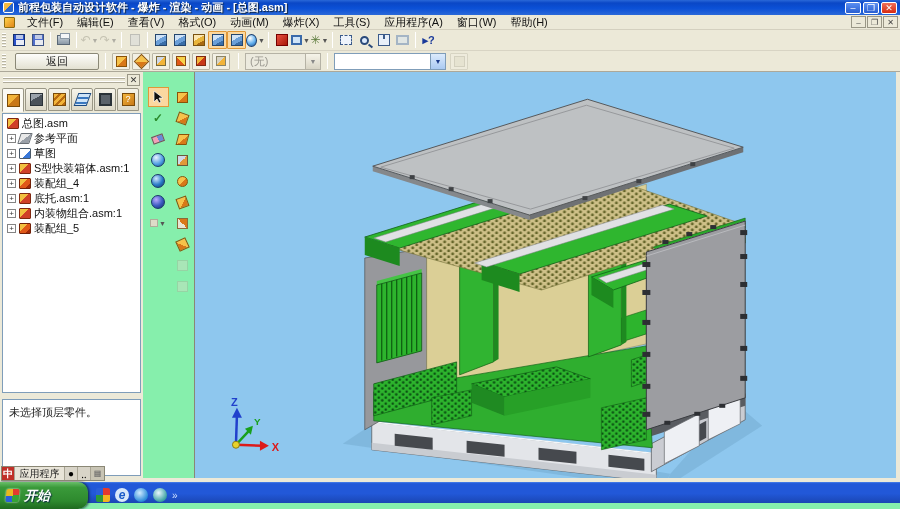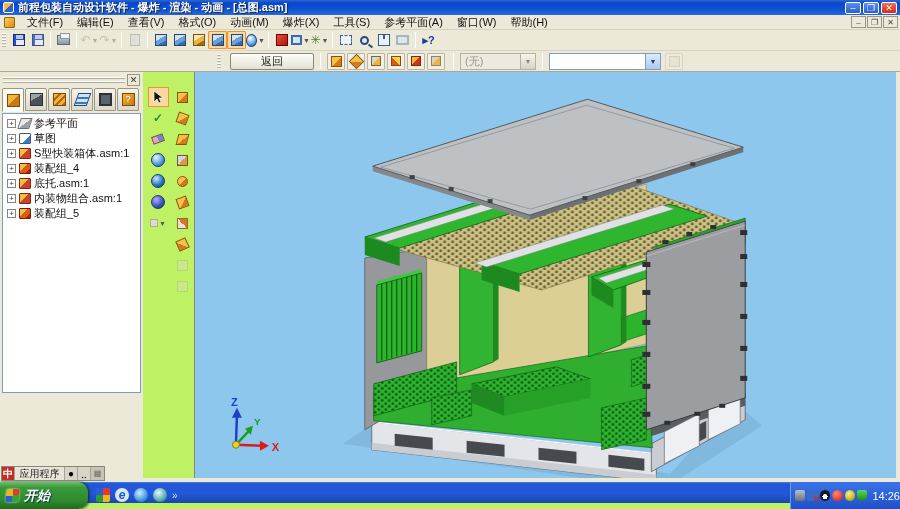--- a/index.html
+++ b/index.html
@@ -1,18 +1,18 @@
 <!DOCTYPE html>
 <html><head>
 <meta charset="utf-8">
 <style>
   * { margin:0; padding:0; box-sizing:border-box; }
   html,body { width:900px; height:509px; overflow:hidden; font-family:"Liberation Sans", sans-serif; }
   .abs { position:absolute; }
-  #stage { position:relative; width:900px; height:509px; background:#bef264; }
+  #stage { position:relative; width:900px; height:509px; background:#86efac; }
 
   
   #titlebar { left:0; top:0; width:900px; height:15px;
     background:linear-gradient(180deg,#2a68d8 0%,#0a47c6 20%,#0b50d6 55%,#2a68d8 100%);
     display:flex; align-items:center; padding:0 3px; color:#fff; }
   #titlebar .ttext { font-size:11px; font-weight:bold; text-shadow:1px 1px 1px #123; white-space:nowrap; overflow:hidden; flex:1; }
   .appicon { width:11px; height:11px; margin-right:4px;
     background:linear-gradient(135deg,#f4b942 0 45%,#2a66cc 45% 100%); border:1px solid #fff; border-radius:2px; }
   .wbtn { width:16px; height:12px; margin-left:2px; border:1px solid #fff; border-radius:2px;
     font-size:9px; line-height:10px; text-align:center; color:#fff;
@@ -25,21 +25,21 @@
   .mdiicon { width:11px; height:11px; margin:0 5px 0 2px; background:linear-gradient(135deg,#ffd24a,#e0861a);
     border:1px solid #8a6a10; border-radius:1px; }
   .menuitem { font-size:11px; color:#111; padding:1px 7px; white-space:nowrap; }
   #mdibtns { margin-left:auto; display:flex; }
   .mdib { width:15px; height:12px; margin-left:1px; border:1px solid #9a9786; background:#ece9d8;
     font-size:8px; line-height:11px; text-align:center; color:#444; }
 
   
   .tbrow { left:0; width:900px; background:#ece9d8; display:flex; align-items:center; }
   #toolbar1 { top:30px; height:21px; border-bottom:1px solid #d8d4c4; }
-  #toolbar2 { top:51px; height:21px; border-bottom:1px solid #aca899;justify-content:center; }
+  #toolbar2 { top:51px; height:21px; border-bottom:1px solid #aca899; }
   .grip { width:4px; height:15px; margin:0 3px 0 2px;
     background:repeating-linear-gradient(180deg,#fff 0 1px,#b8b4a2 1px 2px,transparent 2px 3px); }
   .tbtn { width:19px; height:18px; display:flex; align-items:center; justify-content:center; position:relative; }
   .tbtn.hl { background:#fbd8a0; border:1px solid #e09838; border-radius:1px; }
   .tsep { width:1px; height:16px; background:#b8b4a2; margin:0 3px; border-right:1px solid #fff; }
   .ddarrow { font-size:7px; color:#555; margin-left:1px; }
   .dim { opacity:.4; }
 
   
   .i-floppy { width:12px; height:12px; background:#2a50c8; border:1px solid #15306e; position:relative; }
@@ -180,21 +180,21 @@
 
   <div class="abs" id="menubar">
     <div class="mdiicon"></div>
     <span class="menuitem">文件(F)</span>
     <span class="menuitem">编辑(E)</span>
     <span class="menuitem">查看(V)</span>
     <span class="menuitem">格式(O)</span>
     <span class="menuitem">动画(M)</span>
     <span class="menuitem">爆炸(X)</span>
     <span class="menuitem">工具(S)</span>
-    <span class="menuitem">参考平面(A)</span>
+    <span class="menuitem">应用程序(A)</span>
     <span class="menuitem">窗口(W)</span>
     <span class="menuitem">帮助(H)</span>
     <div id="mdibtns">
       <div class="mdib">‒</div>
       <div class="mdib">❐</div>
       <div class="mdib">✕</div>
     </div>
   </div>
 
   <div class="abs tbrow" id="toolbar1">
@@ -328,20 +328,24 @@
         </div>
       <div class="tab">
           <div class="tico t-win"></div>
         </div>
       <div class="tab">
           <div class="tico t-helpbox">?</div>
         </div>
     </div>
     <div class="abs" id="treebox">
       <div class="trow">
+          <span class="ti ti-asm"></span>
+          <span>总图.asm</span>
+        </div>
+      <div class="trow">
           <span class="exp">+</span>
           <span class="ti ti-plane"></span>
           <span>参考平面</span>
         </div>
       <div class="trow">
           <span class="exp">+</span>
           <span class="ti ti-sketch"></span>
           <span>草图</span>
         </div>
       <div class="trow">
@@ -362,20 +366,23 @@
       <div class="trow">
           <span class="exp">+</span>
           <span class="ti ti-asm"></span>
           <span>内装物组合.asm:1</span>
         </div>
       <div class="trow">
           <span class="exp">+</span>
           <span class="ti ti-grp"></span>
           <span>装配组_5</span>
         </div>
+    </div>
+    <div class="abs" id="msgbox">
+      <span>未选择顶层零件。</span>
     </div>
   </div>
 
   <div class="abs" id="vtb1">
     <div class="vbtn sel">
       <svg width="11" height="13" viewBox="0 0 11 13">
           <polygon points="1,0 1,11 4,8 6,12 8,11 6,7 10,7" fill="#111" stroke="#fff" stroke-width="0.7"></polygon>
         </svg>
     </div>
     <div class="vbtn">
@@ -592,24 +599,15 @@
       <div id="startflag"></div>
       <span id="startlabel">开始</span>
     </div>
     <div class="abs" id="quicklaunch">
       <div class="qlicon ql1"></div>
       <div class="qlicon ql2">e</div>
       <div class="qlicon ql3"></div>
       <div class="qlicon ql4"></div>
       <span class="chev">»</span>
     </div>
-    <div class="abs" id="tray">
-      <div class="trayicon tr1"></div>
-      <div class="trayicon tr2"></div>
-      <div class="trayicon tr3"></div>
-      <div class="trayicon tr4"></div>
-      <div class="trayicon tr5"></div>
-      <div class="trayicon tr6"></div>
-      <span id="clock">14:26</span>
-    </div>
   </div>
 
 </div>
 
 </body></html>

